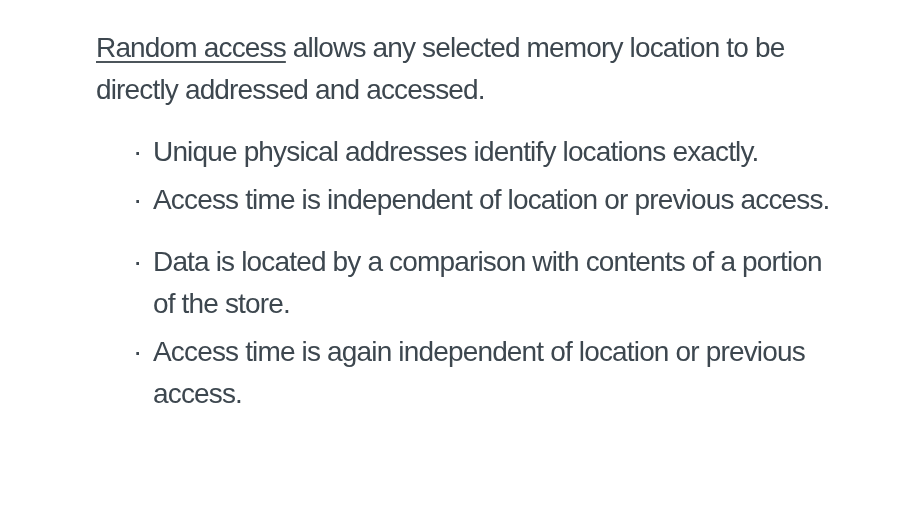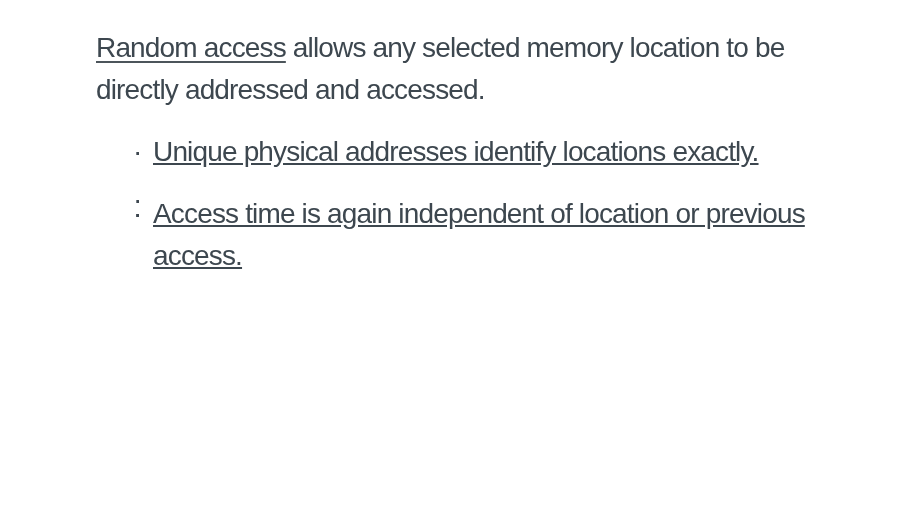--- a/index.html
+++ b/index.html
@@ -50,36 +50,36 @@
     margin-bottom: 0;
   }
   .dot {
     position: absolute;
     left: 37px;
     top: 0;
     color: #3d474f;
   }
   .li-text {
     white-space: pre-line;
-    text-decoration: underline;
   }
 </style>
 </head>
 <body>
 
 <div class="slide">
 
   <p class="para"><span class="term">Random access</span><span class="rest"> allows any selected memory location to be
 directly addressed and accessed.</span></p>
 
   <ul class="bullets">
     <li><span class="dot">·</span><span class="li-text">Unique physical addresses identify locations exactly.</span></li>
-    <li><span class="dot">·</span></li>
+    <li><span class="dot">·</span><span class="li-text">Access time is independent of location or previous access.</span></li>
   </ul>
 
 
   <ul class="bullets">
-    <li><span class="dot">·</span></li>
+    <li><span class="dot">·</span><span class="li-text">Data is located by a comparison with contents of a portion
+of the store.</span></li>
     <li><span class="dot">·</span><span class="li-text">Access time is again independent of location or previous
 access.</span></li>
   </ul>
 
 </div>
 
 </body></html>

